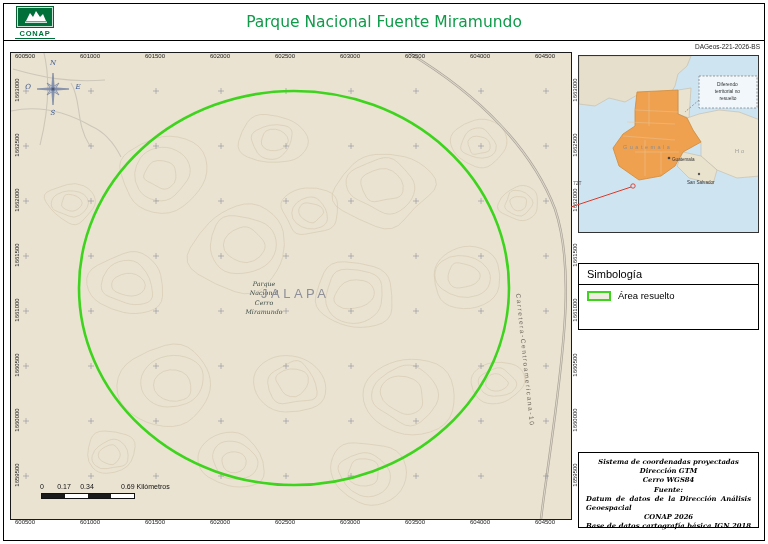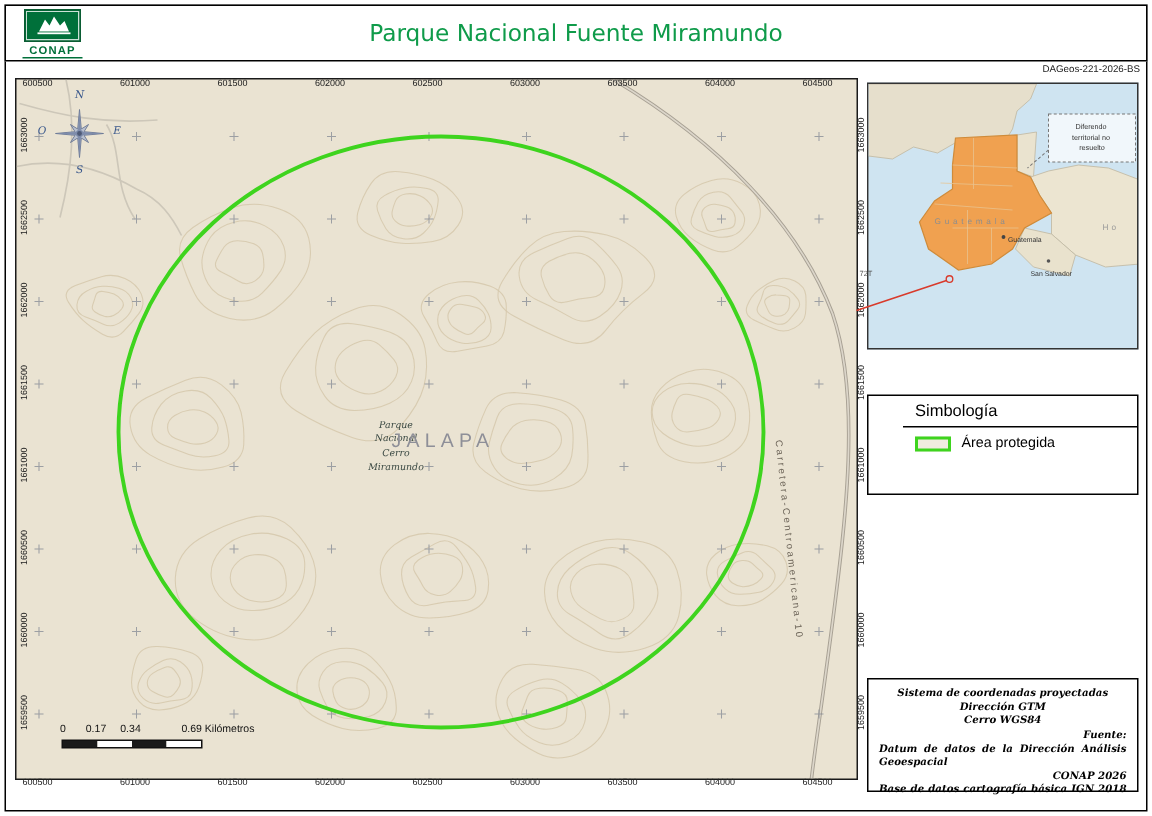--- a/index.html
+++ b/index.html
@@ -64,34 +64,34 @@
   .dept-lines{fill:none;stroke:#e8c492;stroke-width:.5;}
   .t-country{font-size:5.5px;letter-spacing:2.5px;fill:#8e8e8e;}
   .t-city{font-size:4.6px;fill:#333;}
   .t-hn{font-size:5.5px;letter-spacing:2px;fill:#9a9a9a;}
   .t-note{font-size:4.8px;fill:#333;}
   .dash{fill:rgba(255,255,255,.7);stroke:#777;stroke-width:.7;stroke-dasharray:2 1.5;}
   .dash-line{fill:none;stroke:#777;stroke-width:.7;stroke-dasharray:2 1.5;}
   #edge-label{position:absolute;left:573px;top:180px;font-size:5px;color:#555;z-index:31;}
 
   #legend{position:absolute;left:578px;top:263px;width:181px;height:67px;border:1.2px solid #000;
-    box-sizing:border-box;background:#fff;padding-left:23px;}
+    box-sizing:border-box;background:#fff;}
   .lg-title{height:20px;line-height:20px;padding-left:8px;font-size:11px;color:#000;border-bottom:1px solid #000;}
   .lg-item{display:flex;align-items:center;gap:7px;padding:5px 8px 0 8px;}
   .sw{width:24px;height:10px;box-sizing:border-box;flex:0 0 auto;}
   .sw-dept{background:#e8e8e8;border:1.5px solid #8c8c8c;}
   .sw-prot{background:#f0ecdf;border:2px solid #3ed41e;}
   .lg-lab{font-size:9.5px;color:#000;}
 
   #credits{position:absolute;left:578px;top:452px;width:181px;height:76px;border:1.2px solid #000;
     box-sizing:border-box;background:#fff;padding:5px 7px;
     font-family:"DejaVu Serif",serif;font-style:italic;font-weight:bold;font-size:6.8px;
     line-height:9.2px;color:#000;}
   .cc{text-align:center;}
-  .cl{text-align:right;}
+  .cl{text-align:center;}
   .cj{text-align:justify;text-align-last:justify;}
 
   #overlay{position:absolute;left:0;top:0;z-index:30;pointer-events:none;}
 </style>
 </head>
 <body>
 
 <div id="page">
   <div id="outer-border"></div>
 
@@ -277,21 +277,21 @@
       <text class="t-city" x="108" y="128">San Salvador</text>
       <text class="t-hn" x="156" y="97">Ho</text>
     </svg>
   </div>
   <span id="edge-label">72T</span>
 
   <div id="legend">
     <div class="lg-title">Simbología</div>
     <div class="lg-item">
       <span class="sw sw-prot"></span>
-      <span class="lg-lab">Área protegida</span>
+      <span class="lg-lab">Área resuelto</span>
     </div>
   </div>
 
   <div id="credits">
     <div class="cc">Sistema de coordenadas proyectadas</div>
     <div class="cc">Dirección GTM</div>
     <div class="cc">Cerro WGS84</div>
     <div class="cl">Fuente:</div>
     <div class="cj">Datum de datos de la Dirección Análisis Geoespacial</div>
     <div class="cl">CONAP 2026</div>

